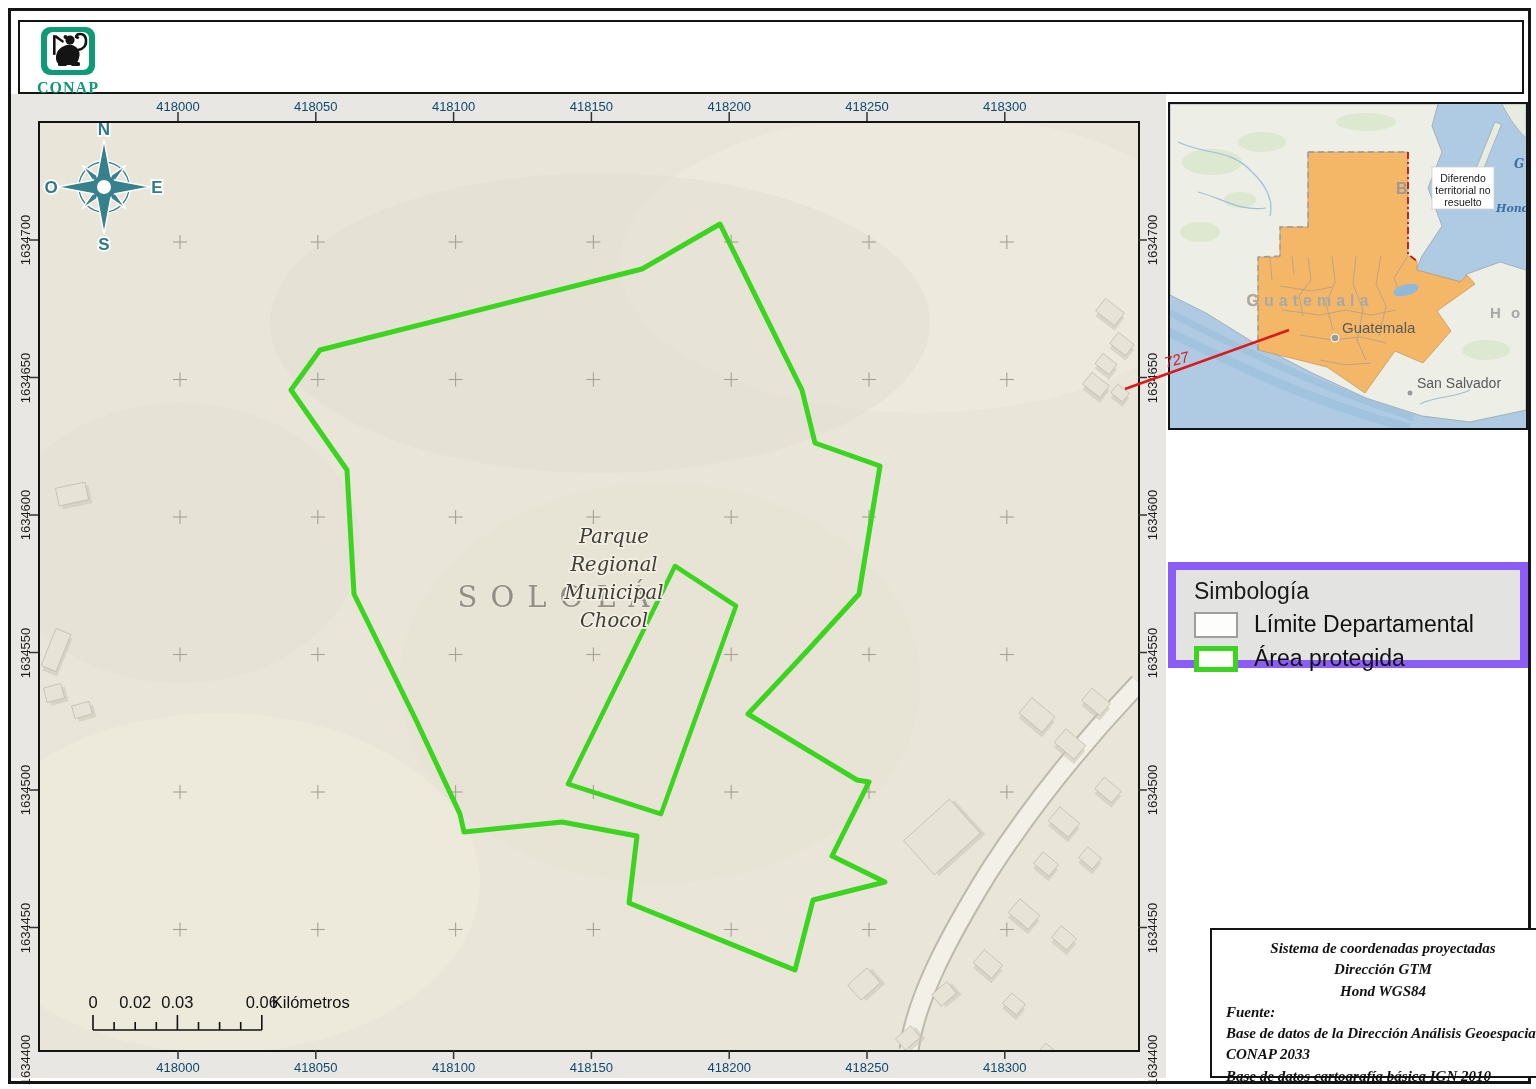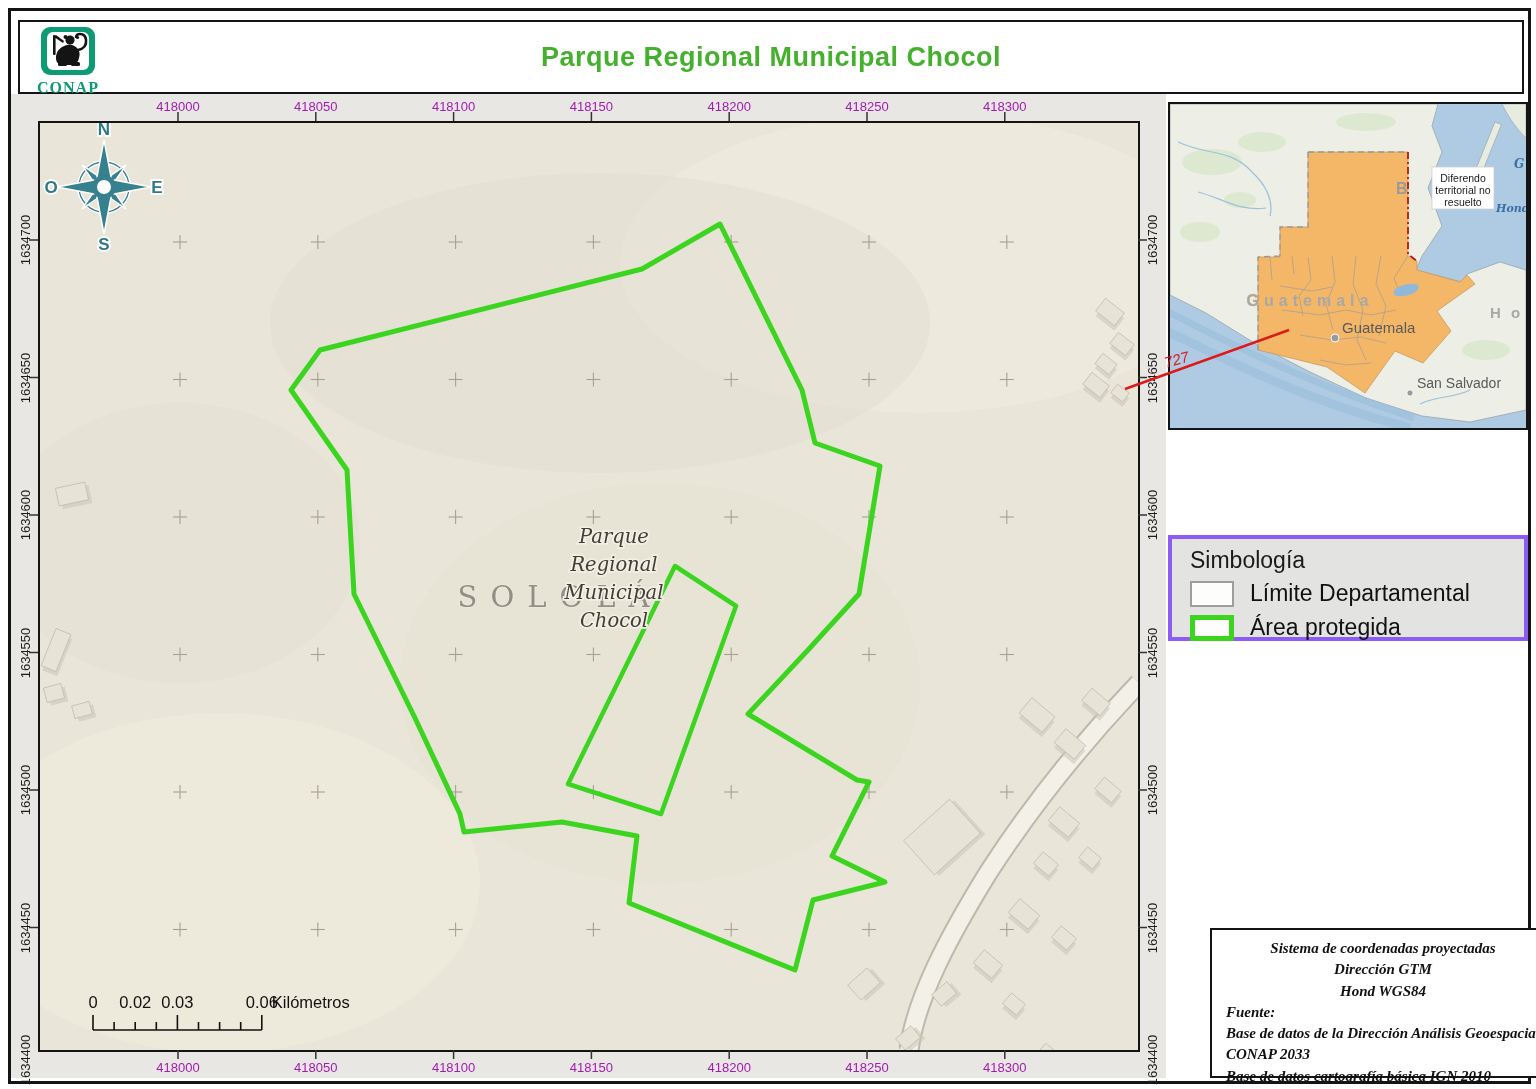--- a/index.html
+++ b/index.html
@@ -13,25 +13,25 @@
   #title{font-size:27px;font-weight:600;letter-spacing:.5px;color:#45b02e;}
   #logo{position:absolute;left:13px;top:4px;width:70px;text-align:center;}
   #logo .word{font-family:"Liberation Serif",serif;font-weight:bold;font-size:16px;letter-spacing:1px;color:#0c9b74;margin-top:-1px;}
   #dageos-box{position:absolute;right:-2px;bottom:-2px;width:200px;height:34px;border:2px solid #141414;
               box-sizing:border-box;display:flex;align-items:center;justify-content:center;background:#fff;font-size:15px;}
   
   #map-frame{position:absolute;left:38px;top:121px;width:1098px;height:927px;border:2px solid #141414;
              box-sizing:content-box;background:#e9e5d8;overflow:hidden;z-index:2;}
   #map-svg{position:absolute;left:0;top:0;}
   
-  .xtick{position:absolute;transform:translateX(-50%);font-size:13px;color:#a21caf;z-index:4;white-space:nowrap;}
+  .xtick{position:absolute;transform:translateX(-50%);font-size:13px;color:#0c4a6e;z-index:4;white-space:nowrap;}
   .ytick{position:absolute;transform:translate(-50%,-50%) rotate(-90deg);font-size:13px;color:#1c1c1c;z-index:4;white-space:nowrap;}
   
   #inset-box{position:absolute;left:1168px;top:102px;width:360px;height:328px;border:2px solid #141414;box-sizing:border-box;background:#aecbe3;z-index:3;}
-  #legend-box{position:absolute;left:1168px;top:535px;width:360px;height:106px;border:4px solid #8b5cf6;box-sizing:border-box;
+  #legend-box{position:absolute;left:1168px;top:562px;width:360px;height:106px;border:8px solid #8b5cf6;box-sizing:border-box;
               background:#e3e3e1;padding:6px 18px;z-index:3;}
   #legend-title{font-size:23px;color:#1a1a1a;margin:2px 0 6px 0;}
   .legend-row{display:flex;align-items:center;margin-bottom:7px;}
   .swatch{width:44px;height:26px;background:#fdfdfb;margin-right:16px;box-sizing:border-box;flex:0 0 auto;}
   .swatch.dept{border:2px solid #9e9e9e;}
   .swatch.prot{border:5px solid #3bd41f;}
   .legend-label{font-size:23px;color:#111;}
   #credits-box{position:absolute;left:1180px;top:928px;width:346px;height:150px;border:2px solid #141414;box-sizing:border-box;
                background:#fff;padding:8px 14px;font-family:"Liberation Serif",serif;font-style:italic;font-weight:bold;
                font-size:15px;line-height:1.42;color:#111;z-index:3;margin-left:30px;}
@@ -60,21 +60,20 @@
           <circle cx="25.5" cy="11" r="2"></circle>
           <path d="M22,21 q8,-5 14,0 q5,4 3,11 q-1,6 -8,7 l-10,0 q-6,-2 -5,-9 q1,-6 6,-9 z"></path>
           <rect x="18" y="36" width="9" height="4" rx="1.5"></rect>
           <rect x="31" y="36" width="9" height="4" rx="1.5"></rect>
         </g>
         <path d="M38,24 q9,-2 8,-10 q-0.5,-6 -6,-6 q-4,0 -4,4" fill="none" stroke="#141414" stroke-width="2.6"></path>
         <circle cx="37.5" cy="11.5" r="1.6" fill="#141414"></circle>
       </svg>
       <div class="word">CONAP</div>
     </div>
-    <div id="title">Parque Regional Municipal Chocol</div>
   </div>
 
   <div id="map-frame">
     <svg id="map-svg" width="1098" height="927" viewBox="0 0 1098 927">
 
       <g>
         <ellipse cx="880" cy="140" rx="300" ry="150" fill="#f1ede1" opacity="0.55"></ellipse>
         <ellipse cx="180" cy="760" rx="260" ry="170" fill="#f1ede1" opacity="0.45"></ellipse>
         <ellipse cx="560" cy="200" rx="330" ry="150" fill="#e2ded0" opacity="0.5"></ellipse>
         <ellipse cx="140" cy="420" rx="180" ry="140" fill="#e4e0d2" opacity="0.5"></ellipse>

